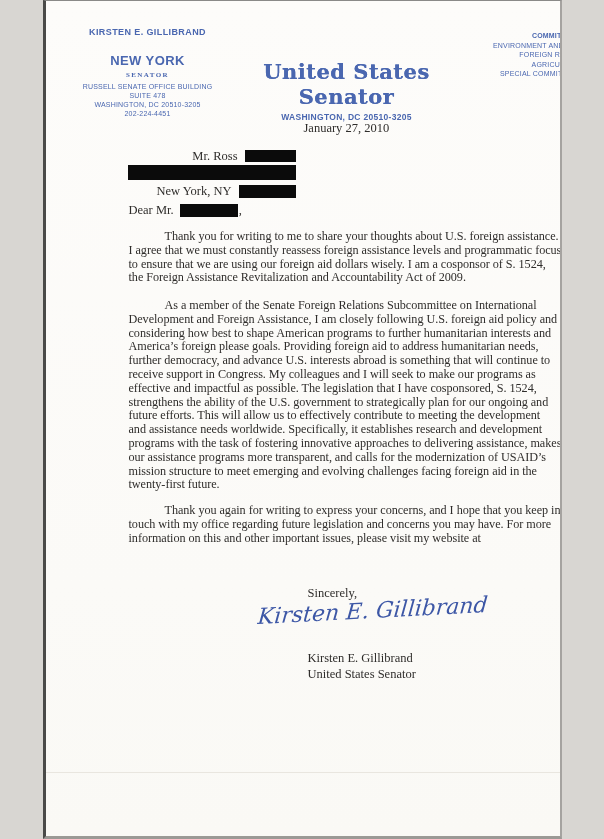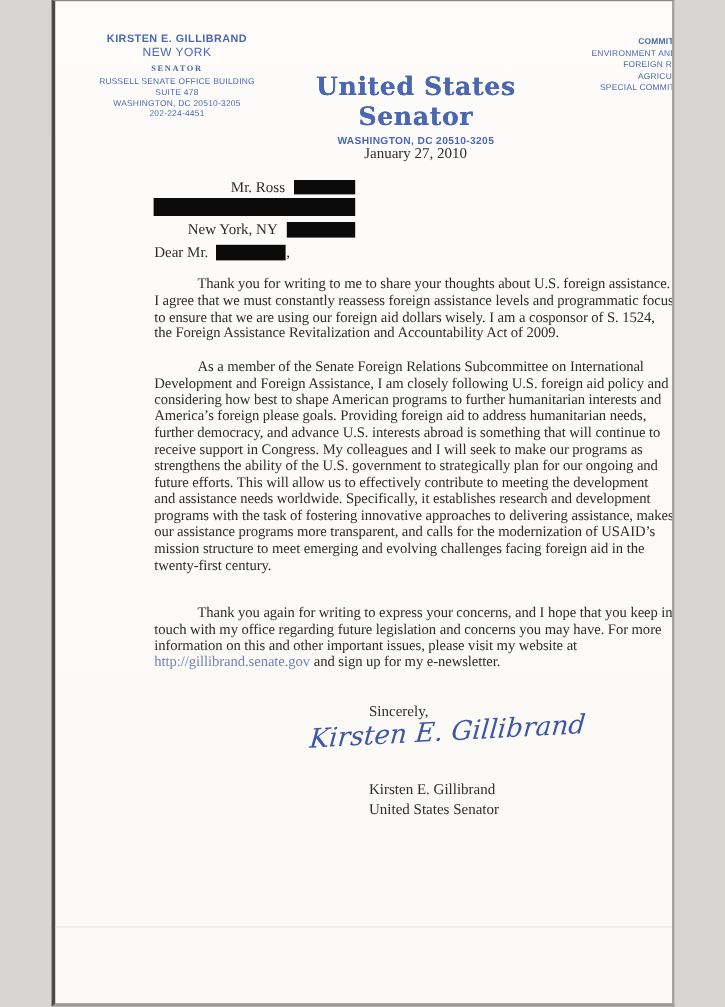--- a/index.html
+++ b/index.html
@@ -18,21 +18,21 @@
     font-family: "Liberation Serif", serif;
     color: #2f2d2b;
   }
   
   .sender {
     position: absolute; left: 14px; top: 26px; width: 176px;
     text-align: center; color: #4a67b0;
     font-family: "Liberation Sans", sans-serif;
   }
   .sender-name { font-size: 9px; font-weight: bold; letter-spacing: .4px; }
-  .sender-state { font-size: 10px; margin-top: 2px; letter-spacing: .4px; }
+  .sender-state { font-size: 13px; margin-top: 16px; letter-spacing: .4px; font-weight: bold; }
   .sender-title {
     font-family: "Liberation Serif", serif;
     font-size: 7px; font-weight: bold; letter-spacing: 1.4px; margin-top: 3px;
   }
   .sender-line { font-size: 7px; line-height: 9px; letter-spacing: .2px; }
   .sender-line.first { margin-top: 3px; }
   .seal {
     position: absolute; left: 188px; top: 58px; width: 226px;
     text-align: center; color: #4a67b0;
   }
@@ -136,34 +136,34 @@
     <div class="body-line">the Foreign Assistance Revitalization and Accountability Act of 2009.</div>
   </div>
 
   <div class="para para-2">
     <div class="body-line indent">As a member of the Senate Foreign Relations Subcommittee on International</div>
     <div class="body-line">Development and Foreign Assistance, I am closely following U.S. foreign aid policy and</div>
     <div class="body-line">considering how best to shape American programs to further humanitarian interests and</div>
     <div class="body-line">America’s foreign please goals.  Providing foreign aid to address humanitarian needs,</div>
     <div class="body-line">further democracy, and advance U.S. interests abroad is something that will continue to</div>
     <div class="body-line">receive support in Congress.  My colleagues and I will seek to make our programs as</div>
+    <div class="body-line">effective and impactful as possible. The legislation that I have cosponsored, S. 1524,</div>
     <div class="body-line">strengthens the ability of the U.S. government to strategically plan for our ongoing and</div>
     <div class="body-line">future efforts.  This will allow us to effectively contribute to meeting the development</div>
     <div class="body-line">and assistance needs worldwide.  Specifically, it establishes research and development</div>
     <div class="body-line">programs with the task of fostering innovative approaches to delivering assistance, makes</div>
     <div class="body-line">our assistance programs more transparent, and calls for the modernization of USAID’s</div>
     <div class="body-line">mission structure to meet emerging and evolving challenges facing foreign aid in the</div>
-    <div class="body-line">twenty-first century.</div>
+    <div class="body-line">twenty-first future.</div>
   </div>
 
   <div class="para para-3">
     <div class="body-line indent">Thank you again for writing to express your concerns, and I hope that you keep in</div>
     <div class="body-line">touch with my office regarding future legislation and concerns you may have. For more</div>
     <div class="body-line">information on this and other important issues, please visit my website at</div>
-    <div class="body-line"><a class="letter-link" href="#">http://gillibrand.senate.gov</a><span> and sign up for my e-newsletter.</span></div>
   </div>
 
   <div class="valediction">Sincerely,</div>
   <div class="signature">Kirsten E. Gillibrand</div>
   <div class="signoff">
     <div>Kirsten E. Gillibrand</div>
     <div>United States Senator</div>
   </div>
 
   <div class="fold-line"></div>

